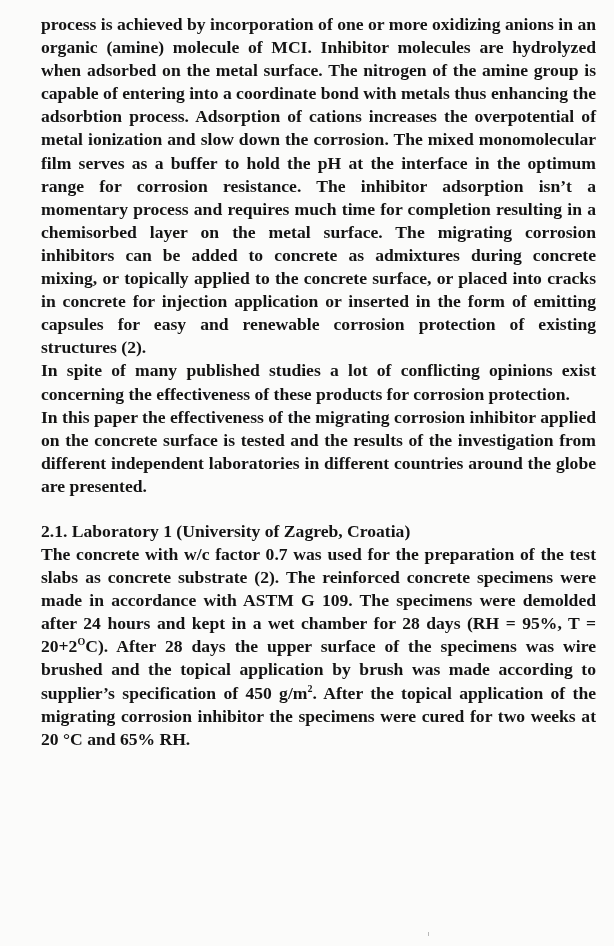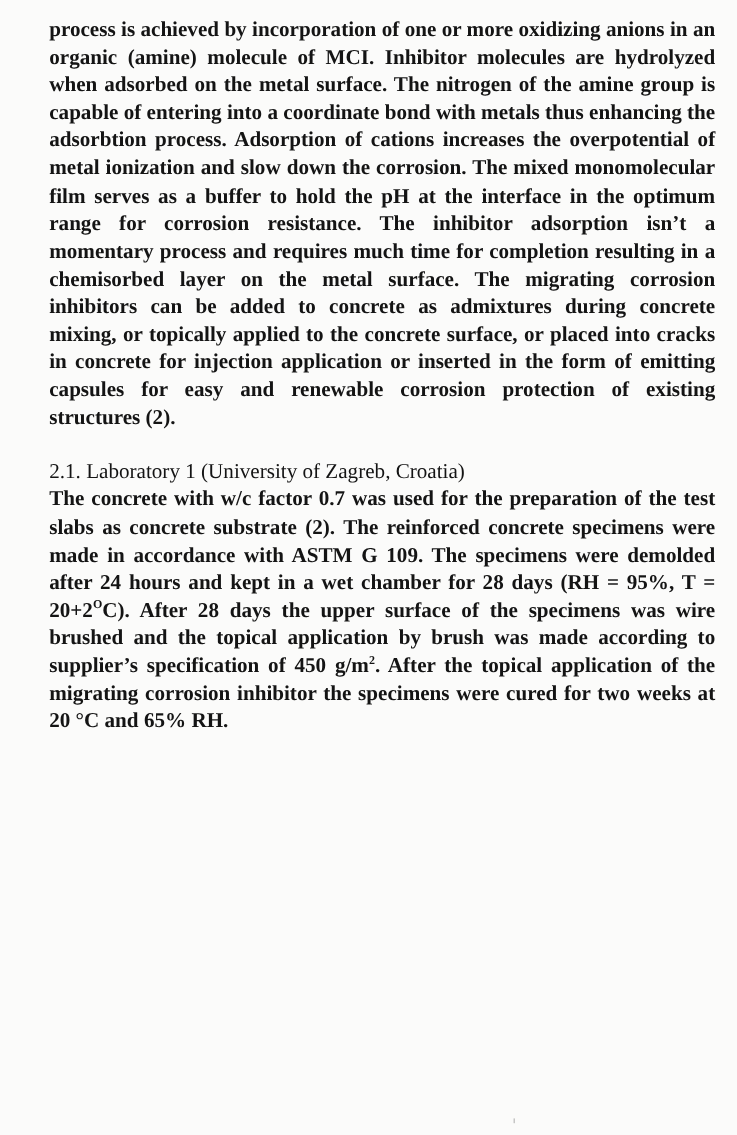--- a/index.html
+++ b/index.html
@@ -30,21 +30,21 @@
       font-weight: bold;
     }
     .section-heading {
       margin: 27px 0 0 0;
       font-weight: bold;
       font-size: 18.6px;
       line-height: 24px;
     }
     .subsection-heading {
       margin: 22px 0 0 0;
-      font-weight: normal;
+      font-weight: bold;
       font-size: 17.6px;
       line-height: 23px;
     }
     sup {
       font-size: 10px;
       line-height: 0;
       vertical-align: 7px;
     }
     .speck {
       position: absolute;
@@ -53,20 +53,22 @@
       width: 1px;
       height: 4px;
       background: #b8b8b8;
     }
   </style>
 </head>
 <body>
 
 <div class="page">
   <p class="para">process is achieved by incorporation of one or more oxidizing anions in an organic (amine) molecule of MCI. Inhibitor molecules are hydrolyzed when adsorbed on the metal surface. The nitrogen of the amine group is capable of entering into a coordinate bond with metals thus enhancing the adsorbtion process. Adsorption of cations increases the overpotential of metal ionization and slow down the corrosion. The mixed monomolecular film serves as a buffer to hold the pH at the interface in the optimum range for corrosion resistance. The inhibitor adsorption isn’t a momentary process and requires much time for completion resulting in a chemisorbed layer on the metal surface. The migrating corrosion inhibitors can be added to concrete as admixtures during concrete mixing, or topically applied to the concrete surface, or placed into cracks in concrete for injection application or inserted in the form of emitting capsules for easy and renewable corrosion protection of existing structures (2).</p>
+  <p class="para">In spite of many published studies a lot of conflicting opinions exist concerning the effectiveness of these products for corrosion protection.</p>
+  <p class="para">In this paper the effectiveness of the migrating corrosion inhibitor applied on the concrete surface is tested and the results of the investigation from different independent laboratories in different countries around the globe are presented.</p>
 
 
   <h3 class="subsection-heading">2.1. Laboratory 1 (University of Zagreb, Croatia)</h3>
 
   <p class="para"><span>The concrete with w/c factor 0.7 was used for the preparation of the test slabs as concrete substrate (2). The reinforced concrete specimens were made in accordance with ASTM G 109. The specimens were demolded after 24 hours and kept in a wet chamber for 28 days (RH = 95%, T = 20+2</span><sup>O</sup><span>C). After 28 days the upper surface of the specimens was wire brushed and the topical application by brush was made according to supplier’s specification of 450 g/m</span><sup>2</sup><span>. After the topical application of the migrating corrosion inhibitor the specimens were cured for two weeks at 20 °C and 65% RH.</span></p>
 </div>
 
 <div class="speck"></div>
 
 </body></html>

